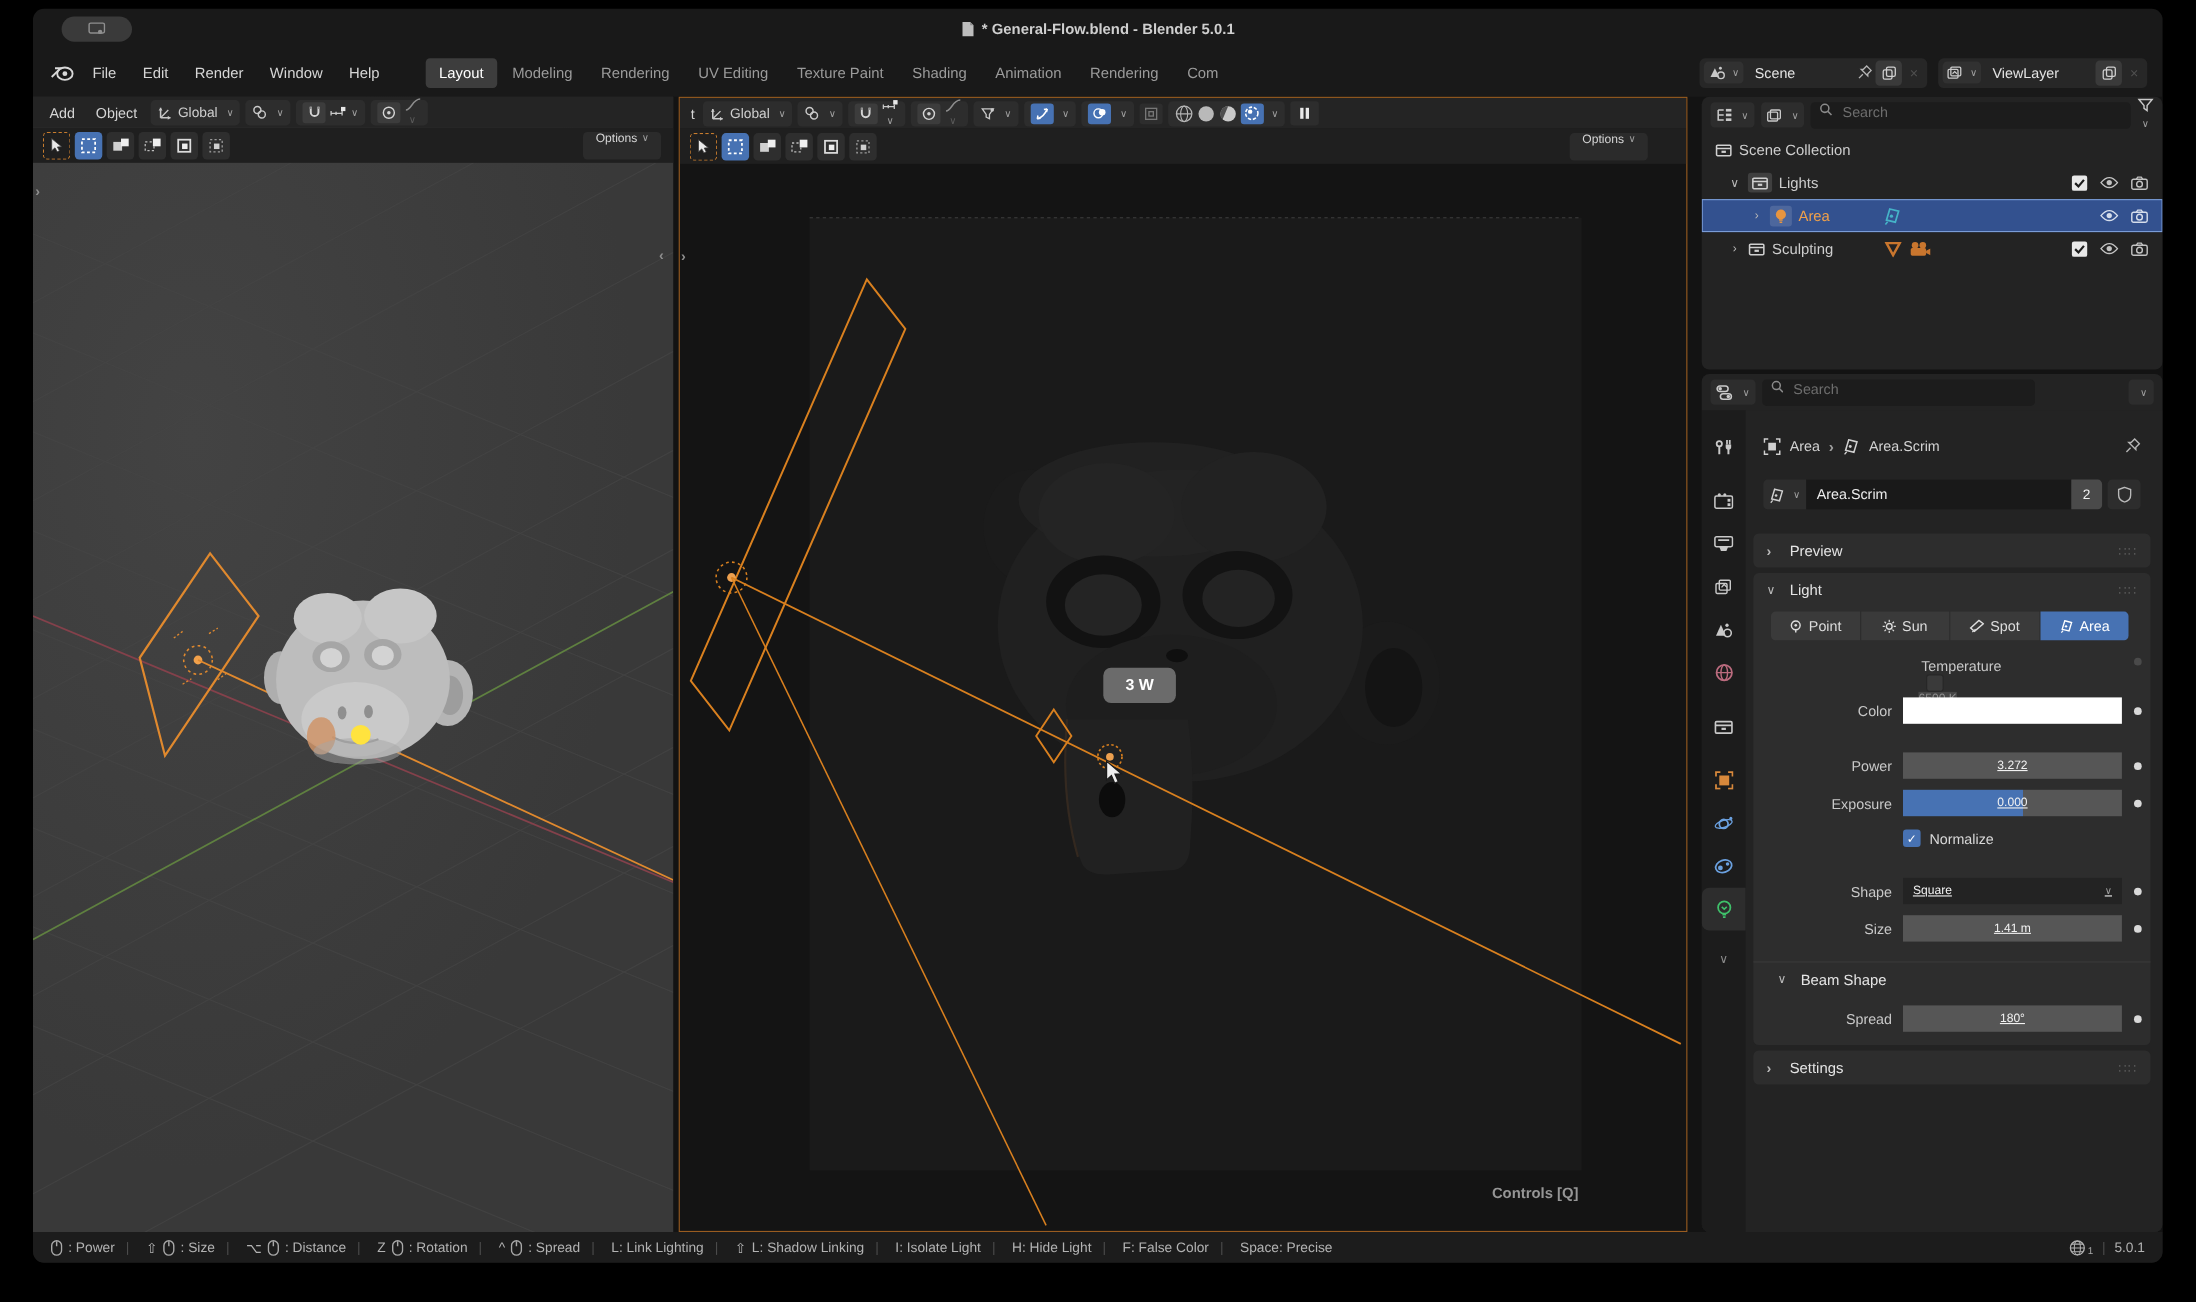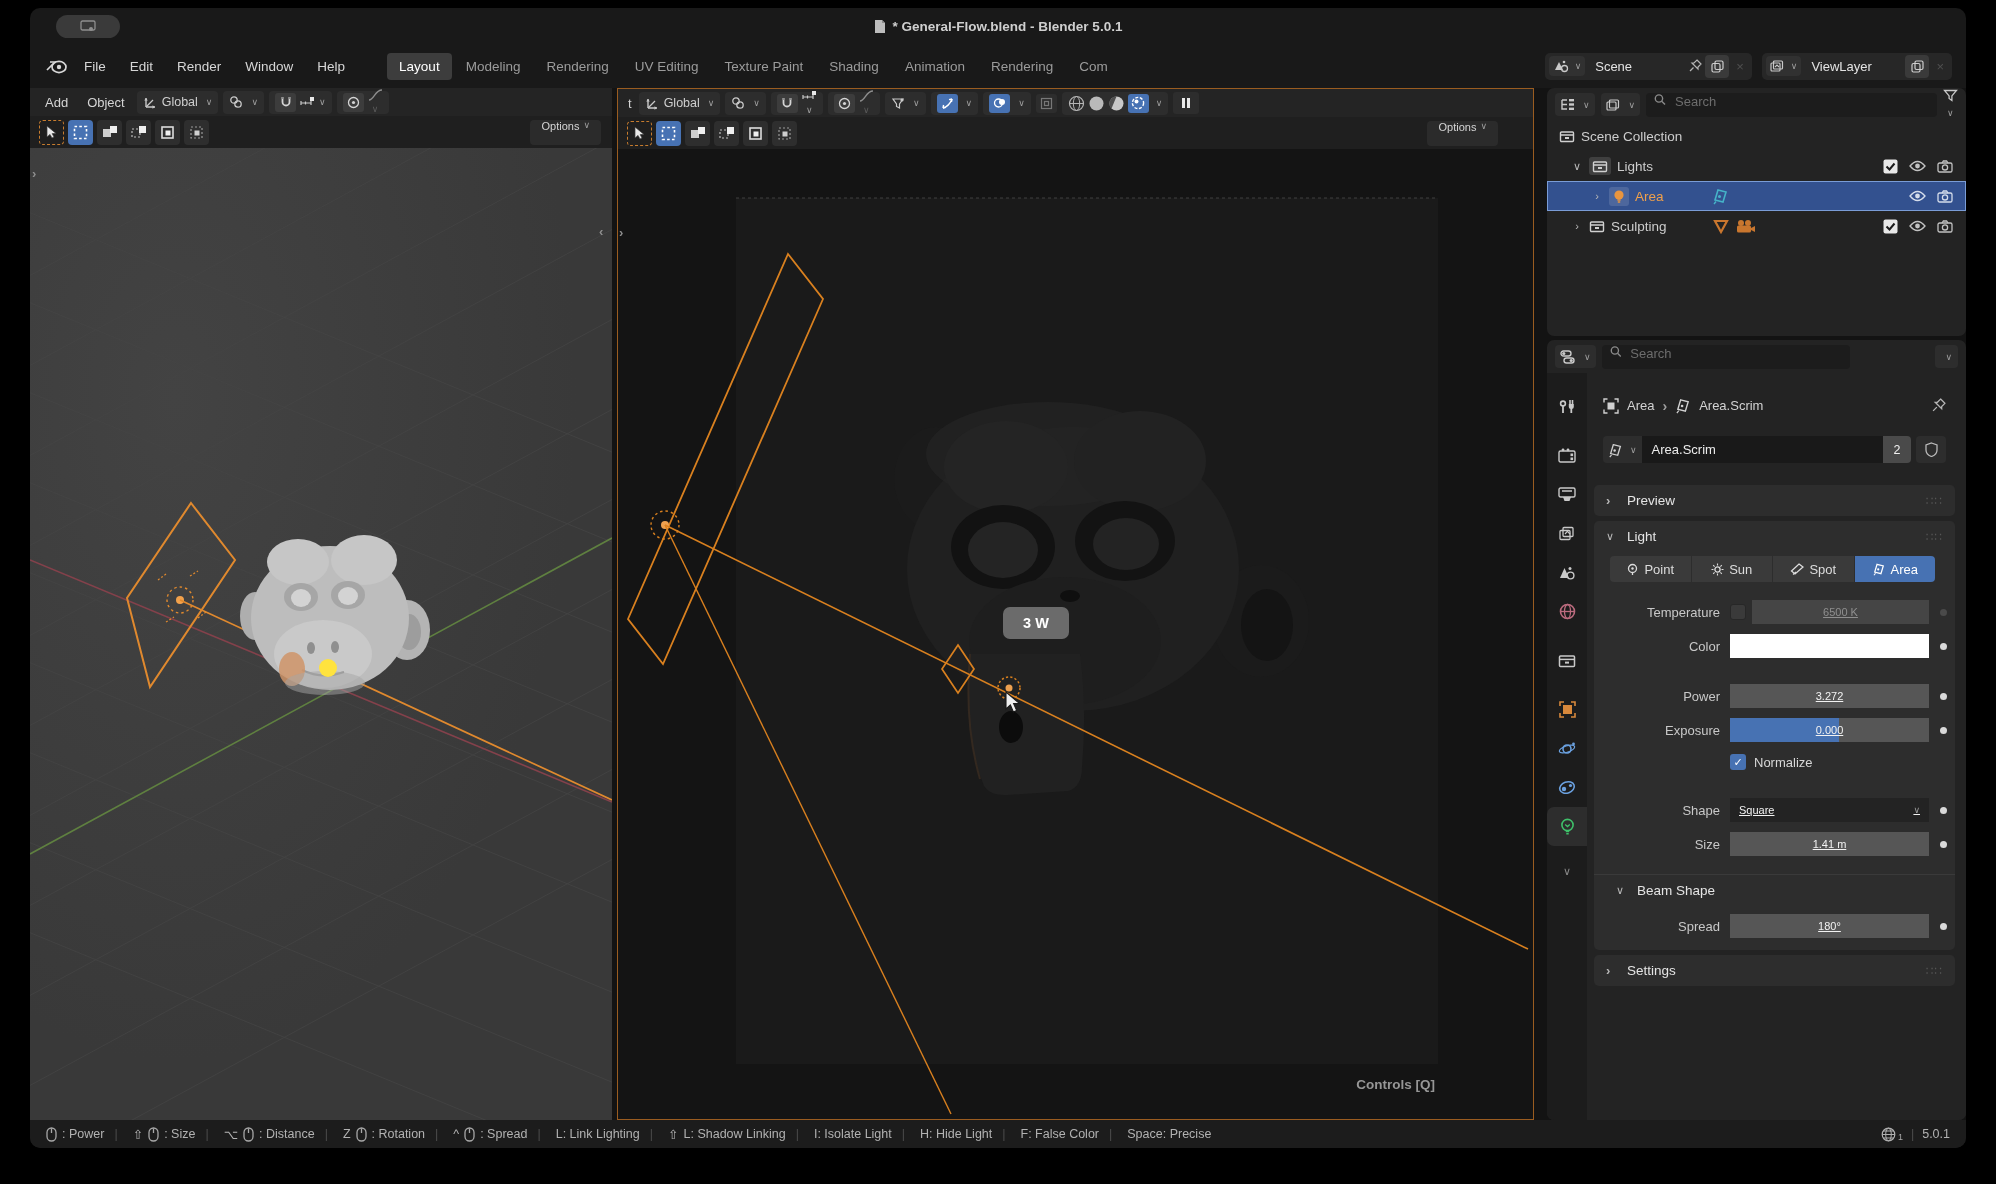--- a/index.html
+++ b/index.html
@@ -889,21 +889,21 @@
               <span class="ltype active">
                 <svg width="14" height="14" viewBox="0 0 17 18">
                   <path d="M6,3 L14,5 L11,15 L3,13 Z" fill="none" stroke="#fff" stroke-width="1.6"></path>
                   <circle cx="7.5" cy="9.5" r="1.4" fill="#fff"></circle>
                   <path d="M4,14.5 l-2,2.5" stroke="#fff" stroke-width="1.4"></path>
                 </svg>
                 <span>Area</span>
               </span>
             </div>
 
-            <div class="prow" style="margin-top:16px;">
+            <div class="prow" style="margin-top:16px;flex-direction:column;">
               <span class="plabel">Temperature</span>
               <span class="cb empty" style="margin-right:6px;"></span>
               <span class="pfield dimfield">6500 K</span>
               <span class="dot dim"></span>
             </div>
 
             <div class="prow">
               <span class="plabel">Color</span>
               <span class="pfield swatch"></span>
               <span class="dot"></span>

